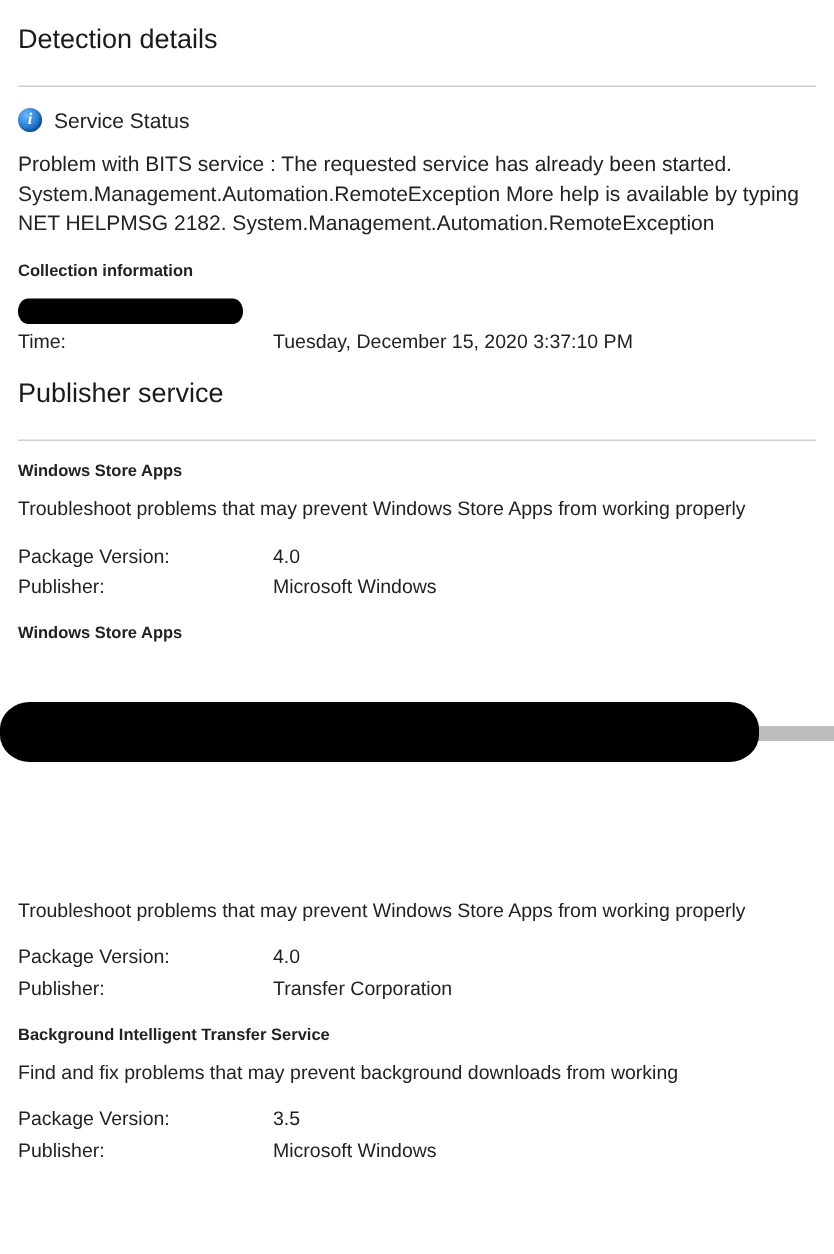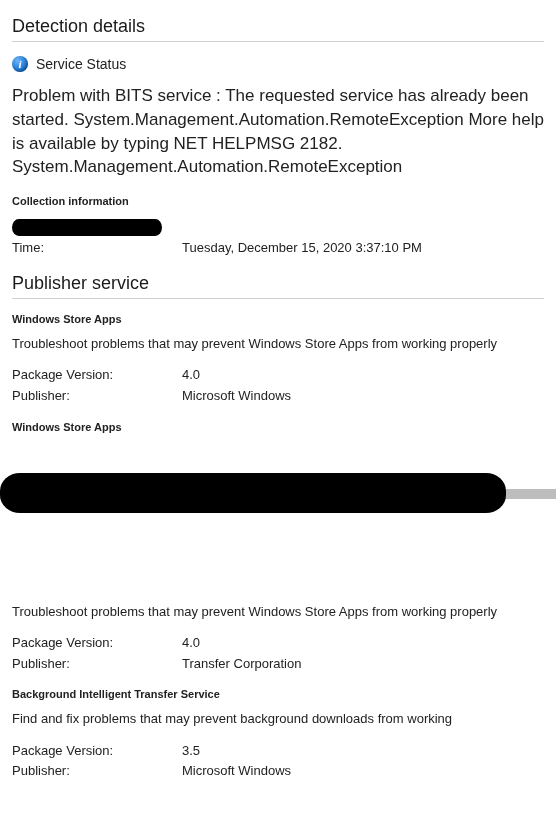--- a/index.html
+++ b/index.html
@@ -12,21 +12,21 @@
       font-size: 13px;
       color: #222;
       background: #fff;
       width: 556px;
       padding: 10px 12px;
     }
     .section-title {
       font-size: 18px;
       font-weight: 400;
       color: #1a1a1a;
-      padding-bottom: 4px;
+      padding-bottom: 20px;
       border-bottom: 1px solid #d0d0d0;
       margin-bottom: 14px;
       margin-top: 6px;
     }
     .status-row {
       display: flex;
       align-items: center;
       gap: 8px;
       margin-bottom: 12px;
     }
@@ -49,21 +49,21 @@
       font-family: Georgia, serif;
       font-style: italic;
       font-size: 11px;
       font-weight: bold;
     }
     .status-label {
       font-size: 14px;
       color: #222;
     }
     .body-text {
-      font-size: 17px;
+      font-size: 14px;
       line-height: 1.4;
       margin-bottom: 16px;
     }
     .sub-heading {
       font-size: 11px;
       font-weight: 700;
       margin-bottom: 10px;
       margin-top: 4px;
     }
     .kv-table {

